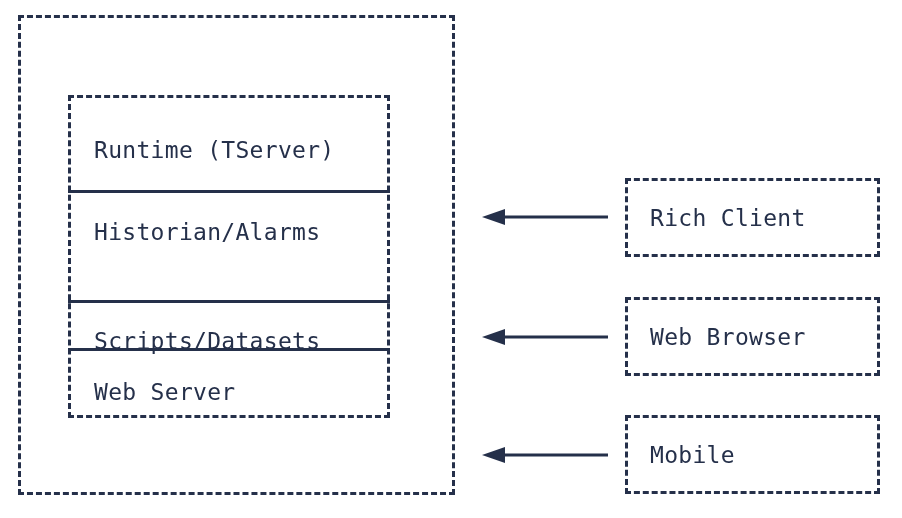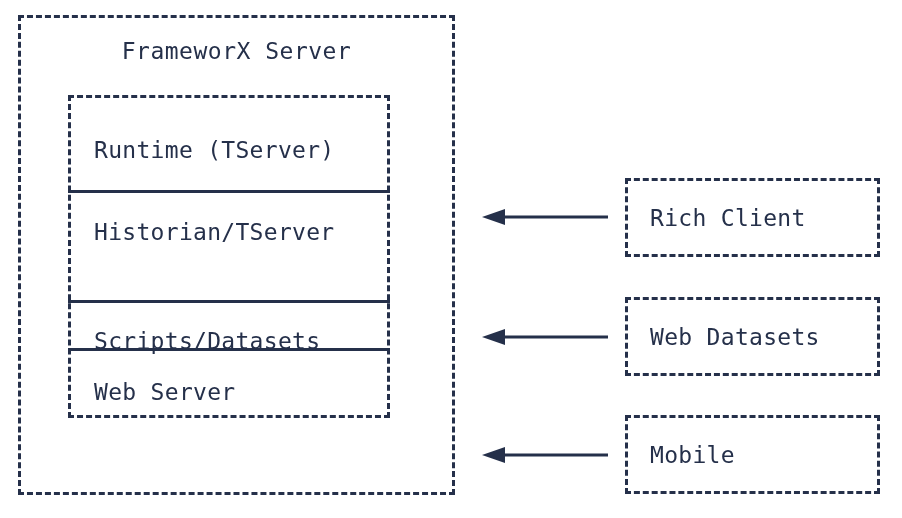--- a/index.html
+++ b/index.html
@@ -120,44 +120,43 @@
   .arrow-2 { top: 445px; }
   .arrow svg { display: block; }
 </style>
 </head>
 <body>
 
 <div id="diagram-canvas">
 
   <div class="server-box"></div>
 
-  <div class="server-title">FrameworX Server</div>
 
   <div class="stack-box"></div>
 
   <div class="stack-rows">
     <div class="stack-row row-0">
       <span class="row-label">Runtime (TServer)</span>
     </div>
     <div class="stack-row row-1">
-      <span class="row-label">Historian/TServer</span>
+      <span class="row-label">Historian/Alarms</span>
     </div>
     <div class="stack-row row-2">
       <span class="row-label">Scripts/Datasets</span>
     </div>
     <div class="stack-row row-3">
       <span class="row-label">Web Server</span>
     </div>
   </div>
 
   <div class="client-box client-0">
     <span class="client-label">Rich Client</span>
   </div>
   <div class="client-box client-1">
-    <span class="client-label">Web Datasets</span>
+    <span class="client-label">Web Browser</span>
   </div>
   <div class="client-box client-2">
     <span class="client-label">Mobile</span>
   </div>
 
   <div class="arrow arrow-0">
     <svg width="130" height="20" viewBox="0 0 130 20" xmlns="http://www.w3.org/2000/svg">
       <line x1="26" y1="10" x2="130" y2="10" stroke="#25304a" stroke-width="3"></line>
       <polygon points="4,10 27,2 27,18" fill="#25304a"></polygon>
     </svg>

